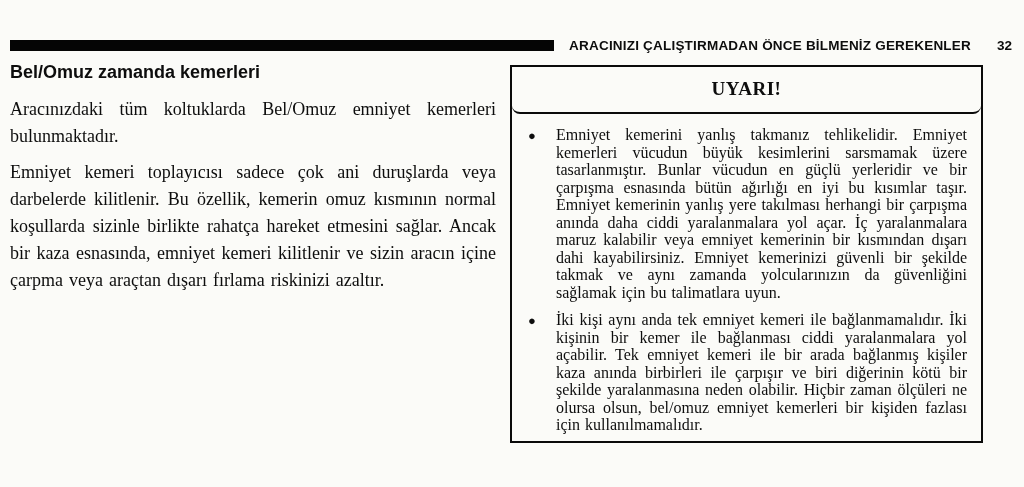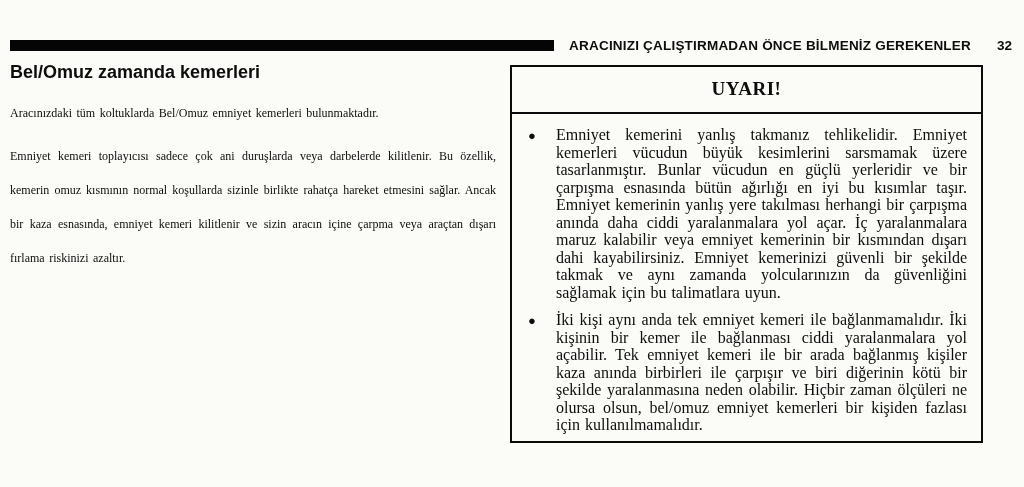--- a/index.html
+++ b/index.html
@@ -35,39 +35,40 @@
 
   
   .left-col {
     position: absolute; left: 10px; top: 62px; width: 486px;
   }
   .section-heading {
     font-family: "Liberation Sans", sans-serif;
     font-weight: bold; font-size: 18px; margin: 0 0 13px 0;
   }
   .left-col p {
-    font-size: 12px; line-height: 34px;
+    font-size: 18px; line-height: 27px;
     text-align: justify; text-justify: inter-word;
     word-spacing: 1.5px;
     margin: 0 0 9px 0;
   }
 
   
   .warning-box {
     position: absolute; left: 510px; top: 65px;
     width: 473px; height: 378px;
     border: 2px solid #0a0a0a;
     box-sizing: border-box;
     overflow: hidden;
   }
   .warning-title {
     text-align: center;
     font-weight: bold; font-size: 19px; letter-spacing: 0.5px;
     padding: 11px 0 12px 0;
     border-bottom: 2px solid #0a0a0a;
+    border-radius: 8px;
   }
   .warning-list {
     list-style: none;
     margin: 0; padding: 12px 14px 0 16px;
   }
   .warning-list li {
     display: flex;
     margin: 0 0 10px 0;
   }
   .bullet-dot {

